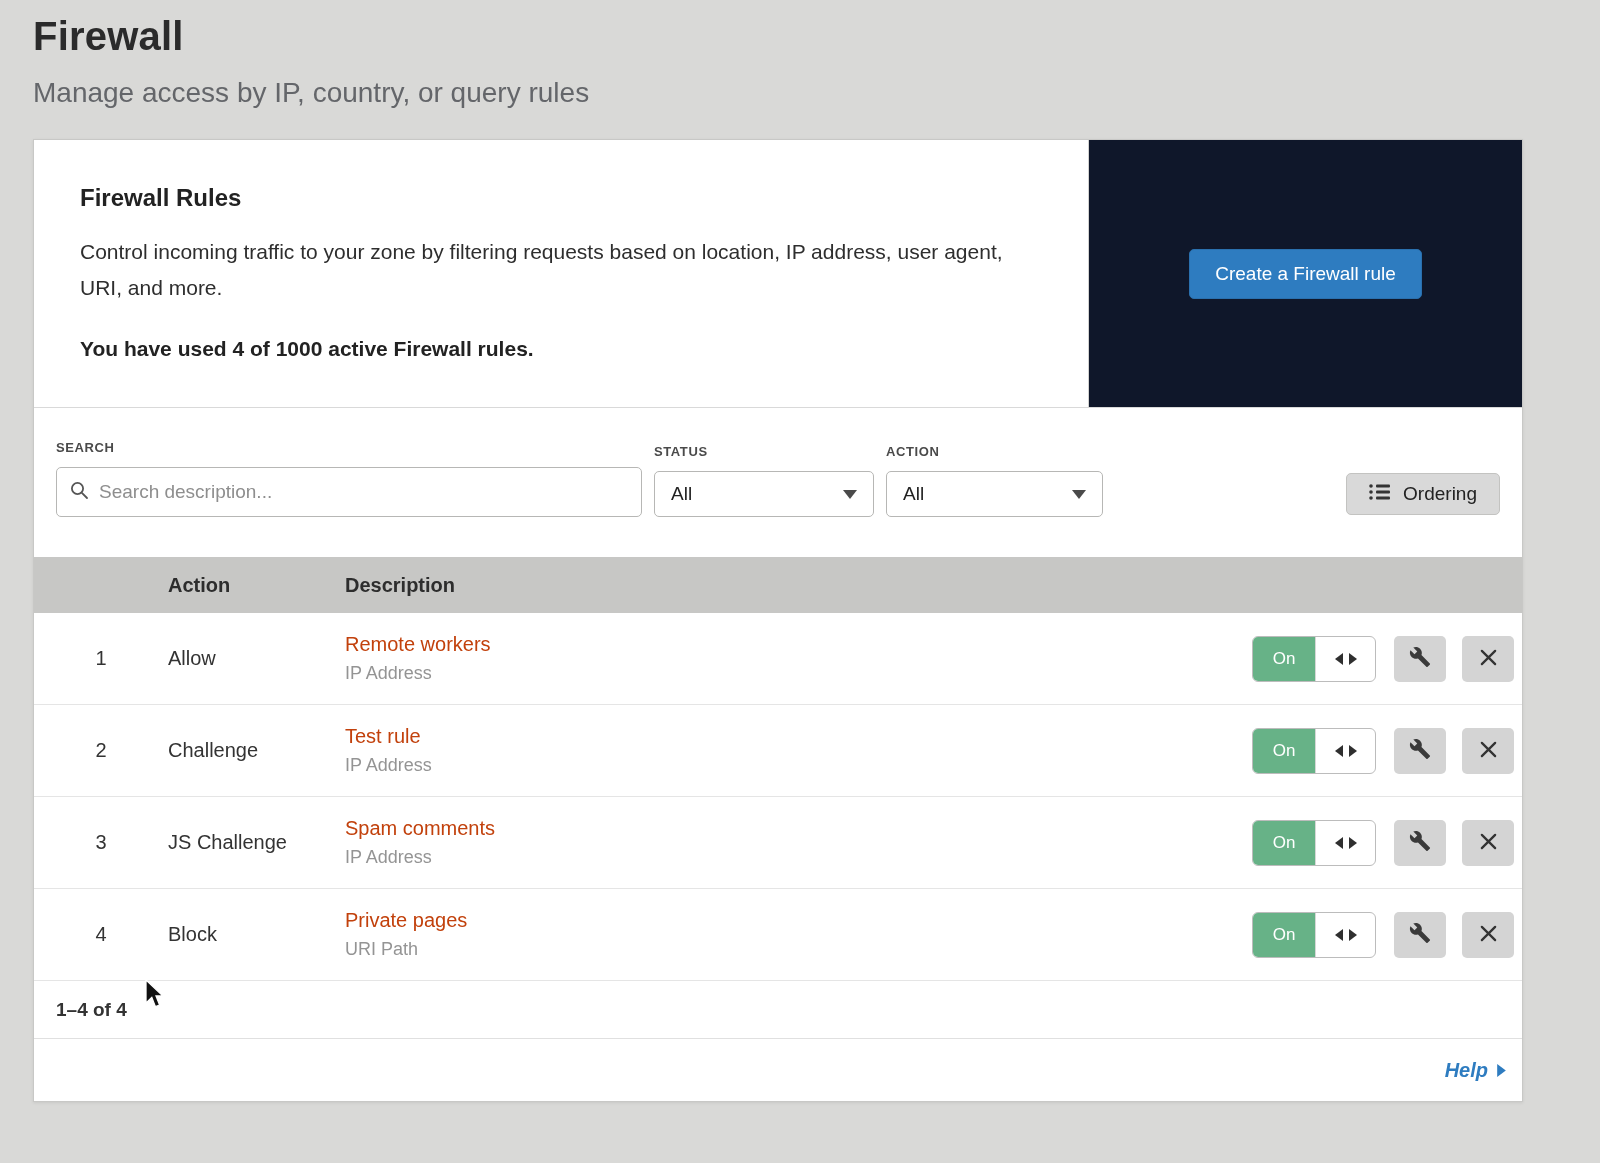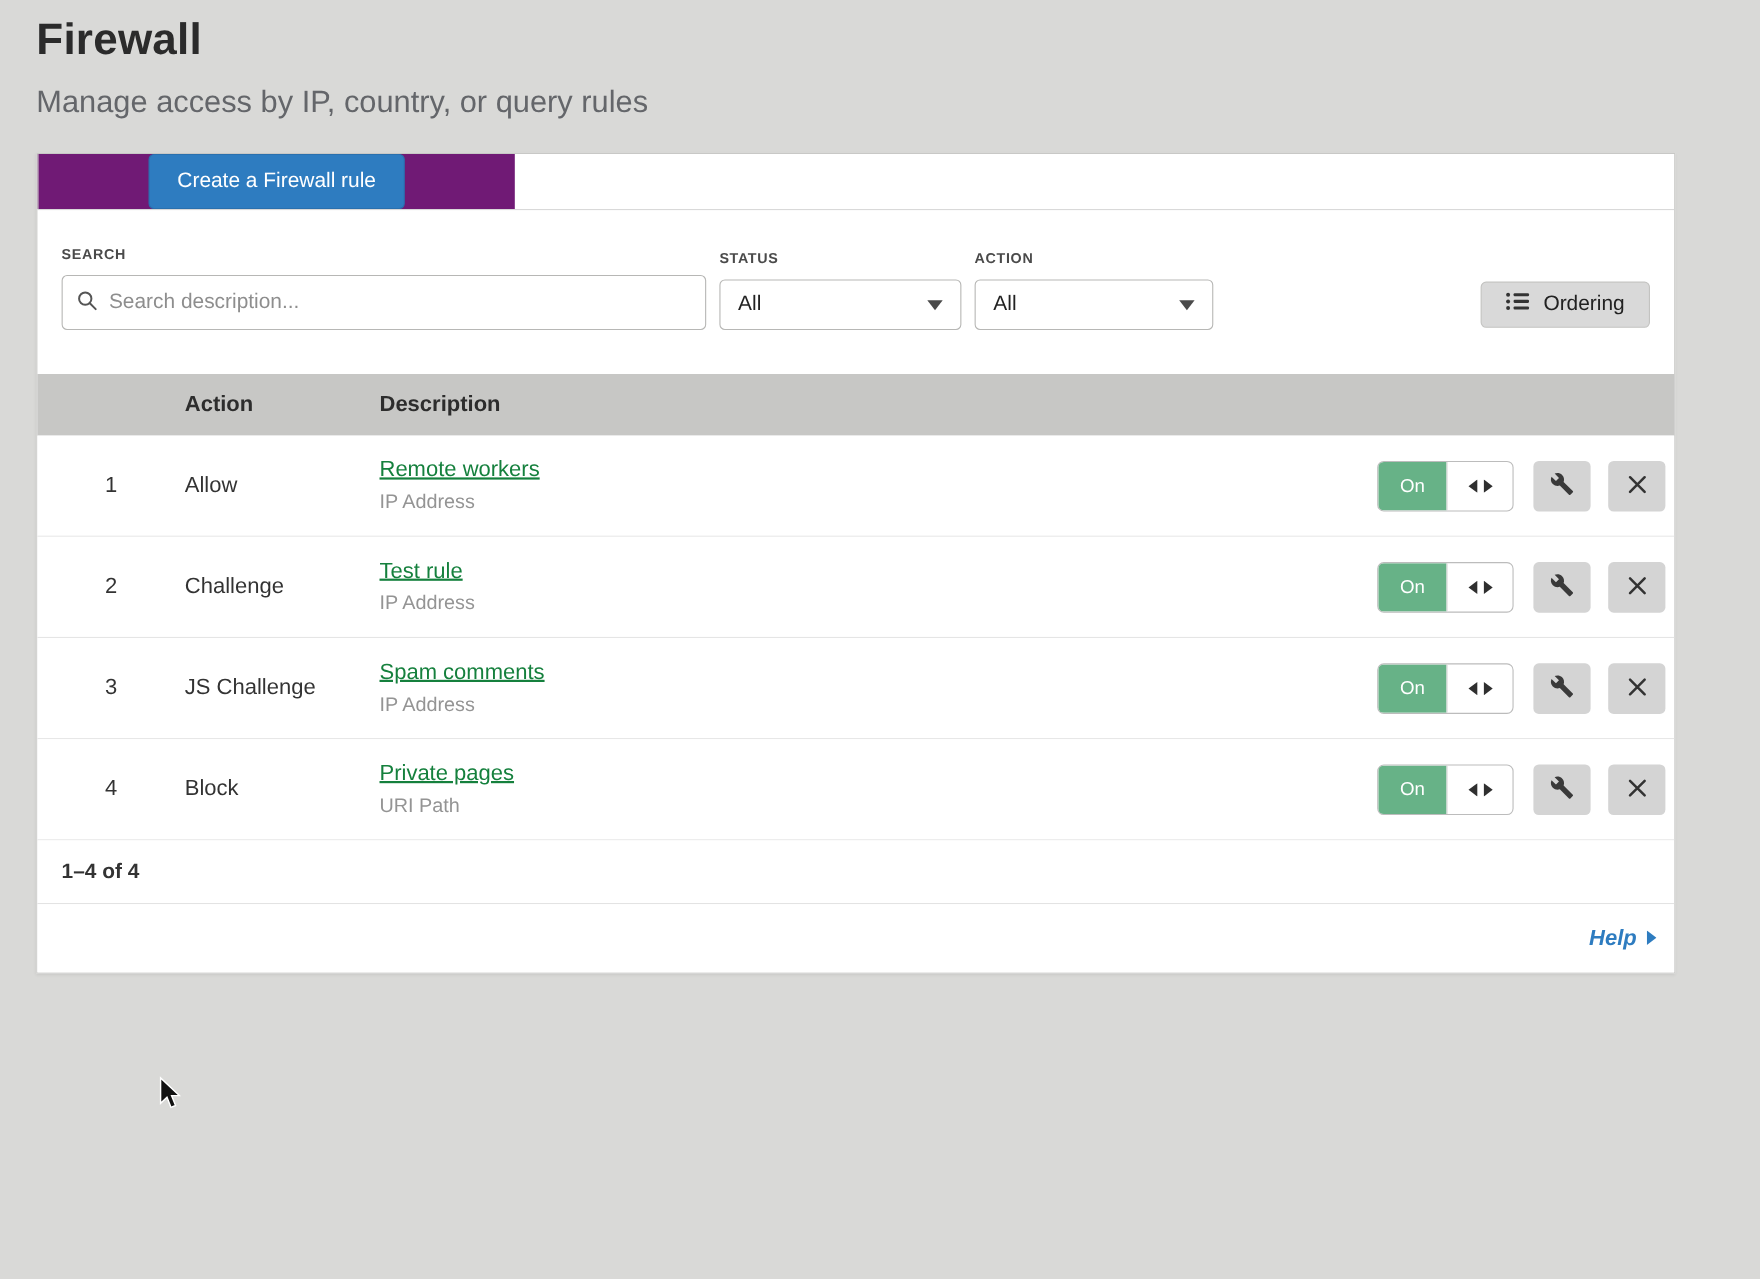--- a/index.html
+++ b/index.html
@@ -11,21 +11,21 @@
   .screen { position: relative; width: 1600px; height: 1163px; background: #d9d9d7; overflow: hidden; }
   .content { padding: 14px 77px 0 33px; }
 
   .page-title { font-size: 40px; font-weight: 700; color: #2b2b2b; letter-spacing: .2px; }
   .page-subtitle { margin-top: 18px; font-size: 28px; color: #64666a; font-weight: 400; }
 
   .card { margin-top: 30px; background: #fff; border: 1px solid #c8c8c6; box-shadow: 0 1px 3px rgba(0,0,0,.08); }
 
   .card-top { display: flex; border-bottom: 1px solid #d9d9d9; }
   .card-top-left { flex: 1; padding: 44px 46px 46px; }
-  .card-top-right { width: 434px; background: #701a75; border-left: 1px solid #d2d2d0; display: flex; align-items: center; justify-content: center; }
+  .card-top-right { width: 434px; background: #0f172a; border-left: 1px solid #d2d2d0; display: flex; align-items: center; justify-content: center; }
 
   .rules-title { font-size: 24px; font-weight: 700; color: #222; }
   .rules-desc { margin-top: 22px; font-size: 21px; line-height: 1.7; color: #2e2e2e; max-width: 945px; }
   .rules-usage { margin-top: 32px; font-size: 21px; font-weight: 700; color: #222; }
 
   .btn-primary {
     background: #2e7cc0; color: #fff; font-size: 19px; padding: 13px 25px;
     border: 1px solid #2a70ae; border-radius: 5px; cursor: pointer; font-family: inherit;
   }
 
@@ -56,21 +56,21 @@
 
   .table-header { display: flex; align-items: center; height: 56px; background: #c7c7c5; font-size: 20px; font-weight: 700; color: #2d2d2d; }
   .col-num { width: 134px; text-align: center; flex-shrink: 0; }
   .col-action { width: 177px; flex-shrink: 0; }
   .col-desc { flex: 1; min-width: 0; }
 
   .rule-row { display: flex; align-items: center; height: 92px; border-bottom: 1px solid #e5e5e5; background: #fff; }
   .row-num { width: 134px; text-align: center; font-size: 20px; color: #333; flex-shrink: 0; }
   .row-action { width: 177px; font-size: 20px; color: #333; flex-shrink: 0; }
   .row-desc { flex: 1; min-width: 0; }
-  .desc-title { font-size: 20px; color: #15803d; text-decoration: underline; }
+  .desc-title { font-size: 20px; color: #c2410c; }
   .desc-sub { margin-top: 7px; font-size: 18px; color: #949494; }
   .row-controls { display: flex; align-items: center; padding-right: 8px; }
 
   .toggle { display: flex; height: 46px; width: 124px; border: 1px solid #bcbcbc; border-radius: 6px; overflow: hidden; cursor: pointer; background: #fff; }
   .toggle-on { width: 62px; background: #67b287; color: #fff; font-size: 17px; display: flex; align-items: center; justify-content: center; }
   .toggle-arrows { flex: 1; display: flex; align-items: center; justify-content: center; border-left: 1px solid #d7d7d7; }
 
   .icon-btn {
     width: 52px; height: 46px; background: #d4d4d4; border: none; border-radius: 5px;
     display: flex; align-items: center; justify-content: center; cursor: pointer;
@@ -88,20 +88,25 @@
 <body>
 
 <div class="screen">
   <div class="content">
     <div class="page-title">Firewall</div>
     <div class="page-subtitle">Manage access by IP, country, or query rules</div>
 
     <div class="card">
 
       <div class="card-top">
+        <div class="card-top-left">
+          <div class="rules-title">Firewall Rules</div>
+          <div class="rules-desc">Control incoming traffic to your zone by filtering requests based on location, IP address, user agent, URI, and more.</div>
+          <div class="rules-usage">You have used 4 of 1000 active Firewall rules.</div>
+        </div>
         <div class="card-top-right">
           <button class="btn-primary">Create a Firewall rule</button>
         </div>
       </div>
 
       <div class="filters">
         <div class="filter-group">
           <div class="filter-label">SEARCH</div>
           <div class="search-box">
             <span class="search-icon">

